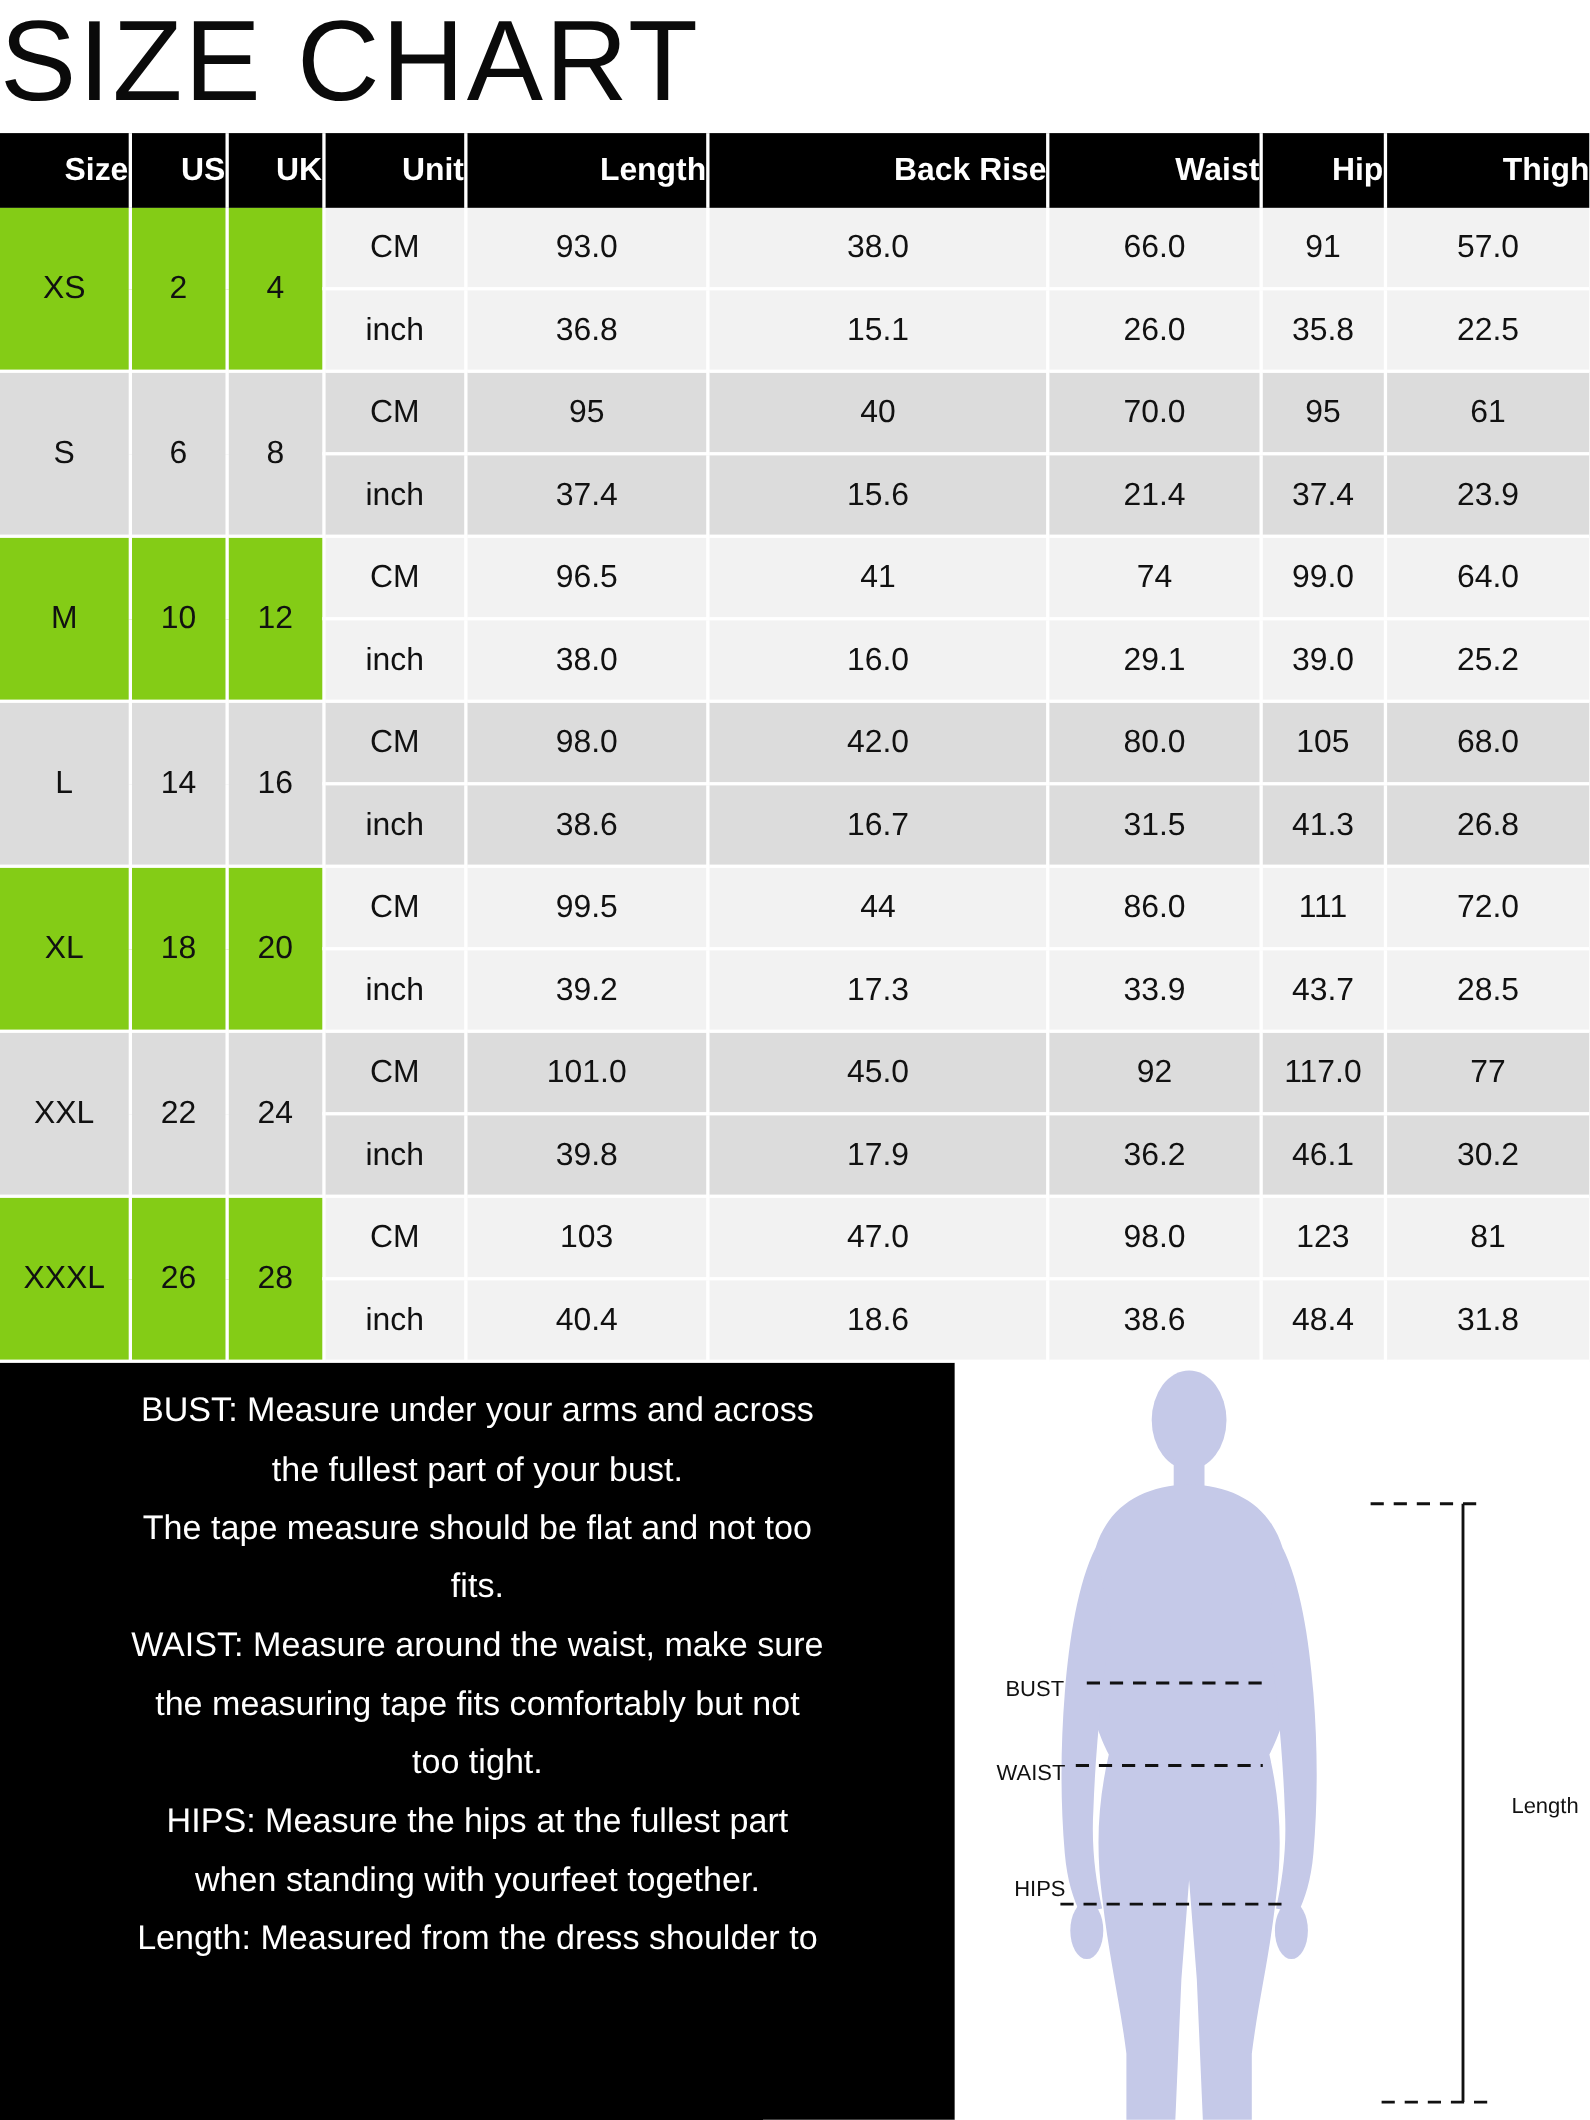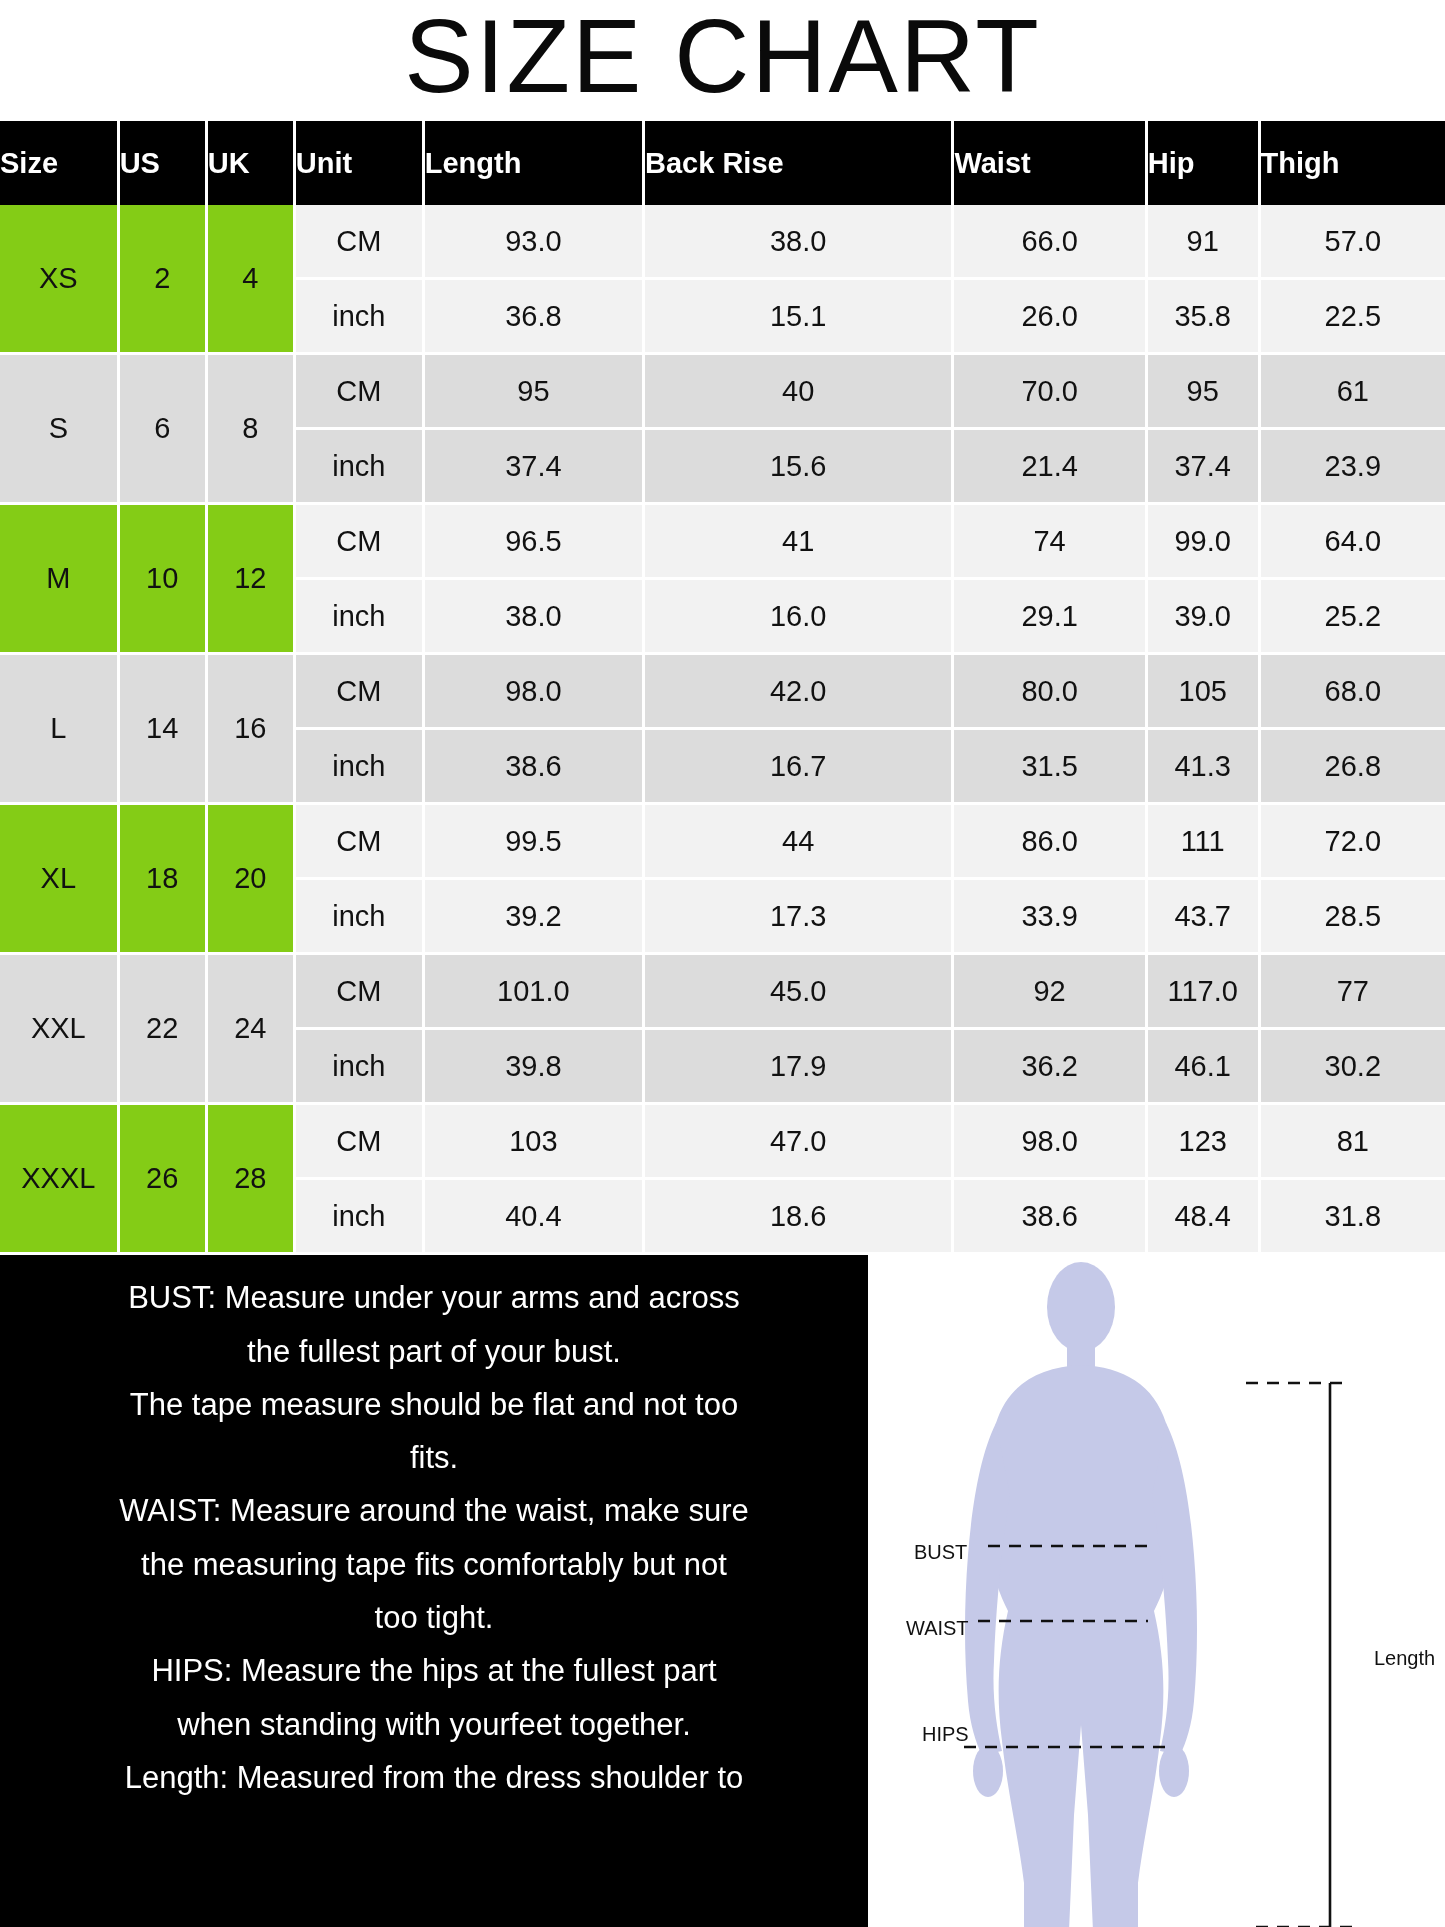--- a/index.html
+++ b/index.html
@@ -11,21 +11,20 @@
     width: 1445px;
     height: 1927px;
     font-family: "Liberation Sans", sans-serif;
     color: #111111;
     overflow: hidden;
     position: relative;
   }
 
   
   .title {
-    text-align: center;
     font-size: 104px;
     font-weight: 400;
     letter-spacing: 2px;
     line-height: 1.05;
     margin: 0;
     padding: 2px 0 10px 0;
     color: #0a0a0a;
     font-family: "Liberation Sans", sans-serif;
   }
 
@@ -33,22 +32,22 @@
   table.size-table {
     border-collapse: collapse;
     width: 1445px;
     table-layout: fixed;
   }
   table.size-table th {
     background: #000000;
     color: #ffffff;
     font-size: 29px;
     font-weight: bold;
-    height: 84px;
-    text-align: left;
+    height: 68px;
+    text-align: right;
     border-right: 3px solid #ffffff;
     padding: 0;
   }
   table.size-table th:last-child { border-right: none; }
 
   table.size-table td {
     text-align: center;
     font-size: 29px;
     height: 72px;
     padding: 0;

